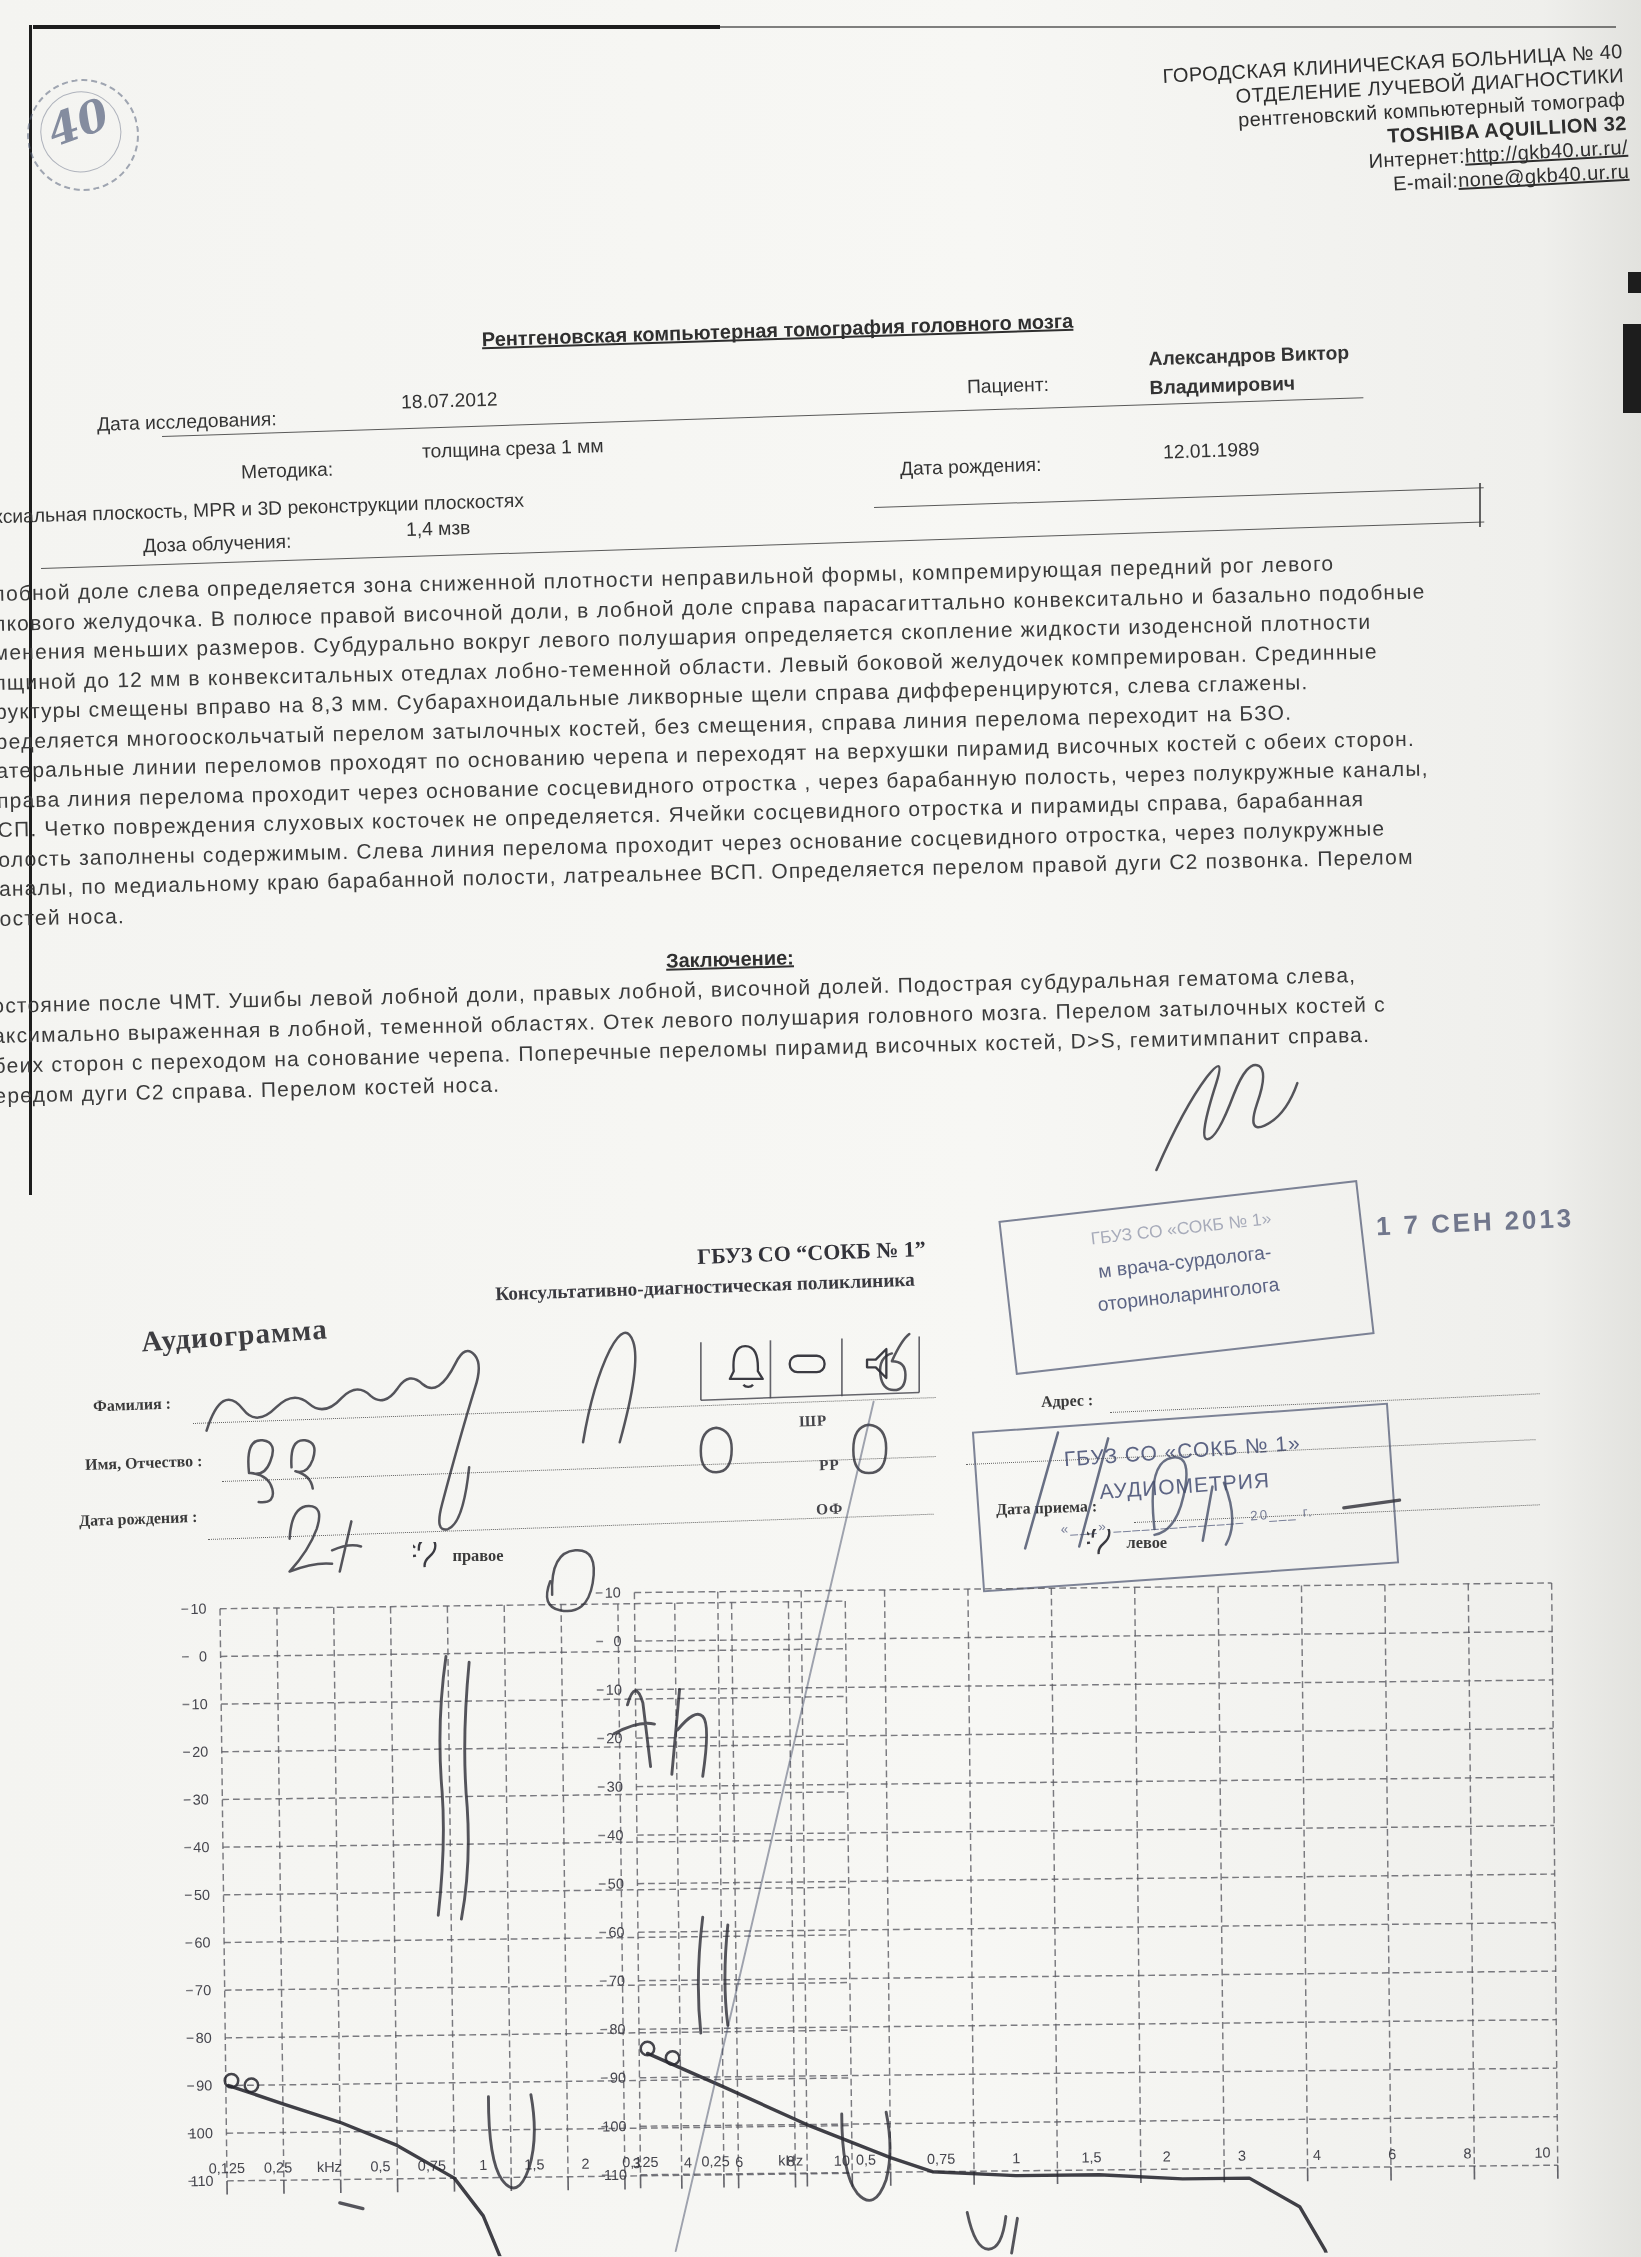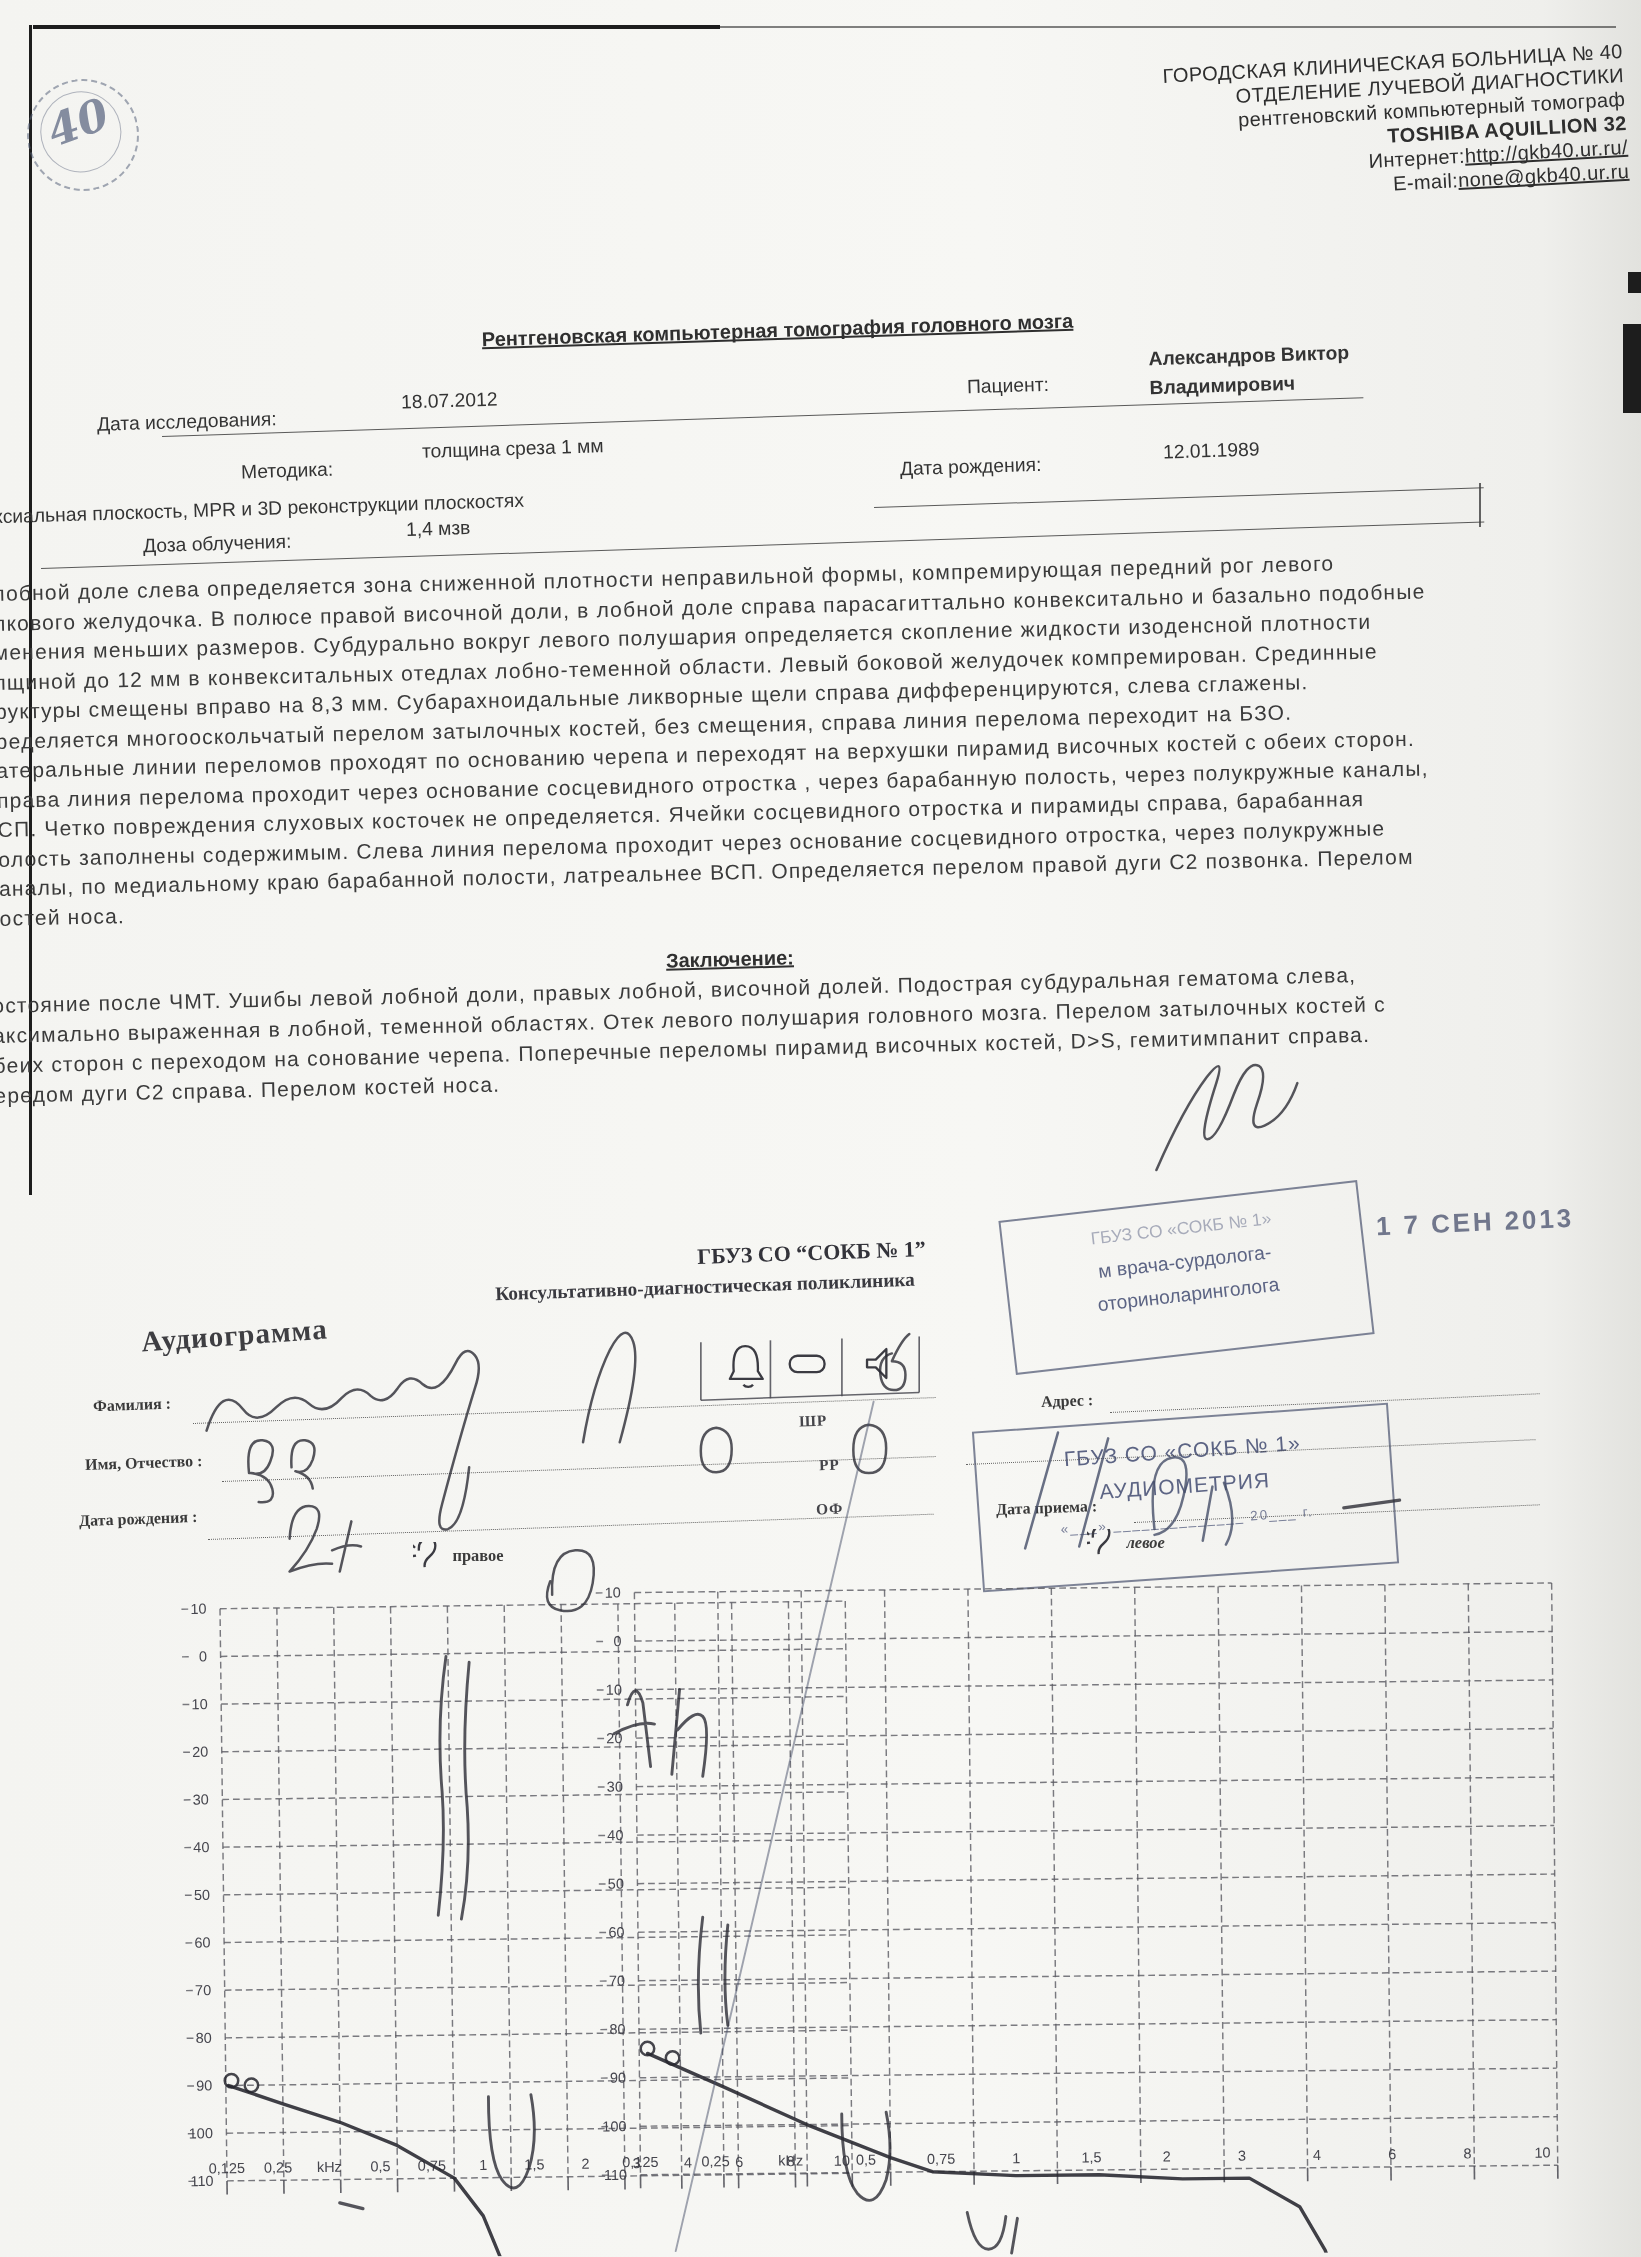--- a/index.html
+++ b/index.html
@@ -173,21 +173,21 @@
     <rect class="icon" x="96" y="40" width="36" height="17" rx="8"></rect>
     <path class="icon" d="M176,44 l9,0 l11,-11 l0,30 l-11,-11 l-9,0 z"></path>
   </svg>
 
   <div class="abs" style="left:413px;top:1542px;">
     <svg width="35" height="29" viewBox="0 0 36 30" style="vertical-align:middle;">
       <path class="icon" d="M12,26 q-1,-6 5,-11 q6,-5 6,-11 q0,-8 -9,-7 q-9,1 -8,12 M2,6 l-4,-4 M3,14 l-6,1"></path>
     </svg>
     <span class="earlab serif">правое</span>
   </div>
-  <div class="abs" style="left:1087px;top:1529px;font-style:italic;">
+  <div class="abs" style="left:1087px;top:1529px;">
     <svg width="35" height="29" viewBox="0 0 36 30" style="vertical-align:middle;">
       <path class="icon" d="M12,26 q-1,-6 5,-11 q6,-5 6,-11 q0,-8 -9,-7 q-9,1 -8,12 M2,6 l-4,-4 M3,14 l-6,1"></path>
     </svg>
     <span class="earlab serif">левое</span>
   </div>
 
   <svg id="chart-right-ear" class="abs" style="left:135px;top:1574px;transform:rotate(-.7deg);" width="743" height="682" viewBox="0 0 770 706">
       <line x1="92" y1="32" x2="740" y2="32" class="grid"></line>
       <line x1="52" y1="32" x2="62" y2="32" class="grid"></line>
       <text x="78" y="37" class="ytick" text-anchor="end">10</text>

